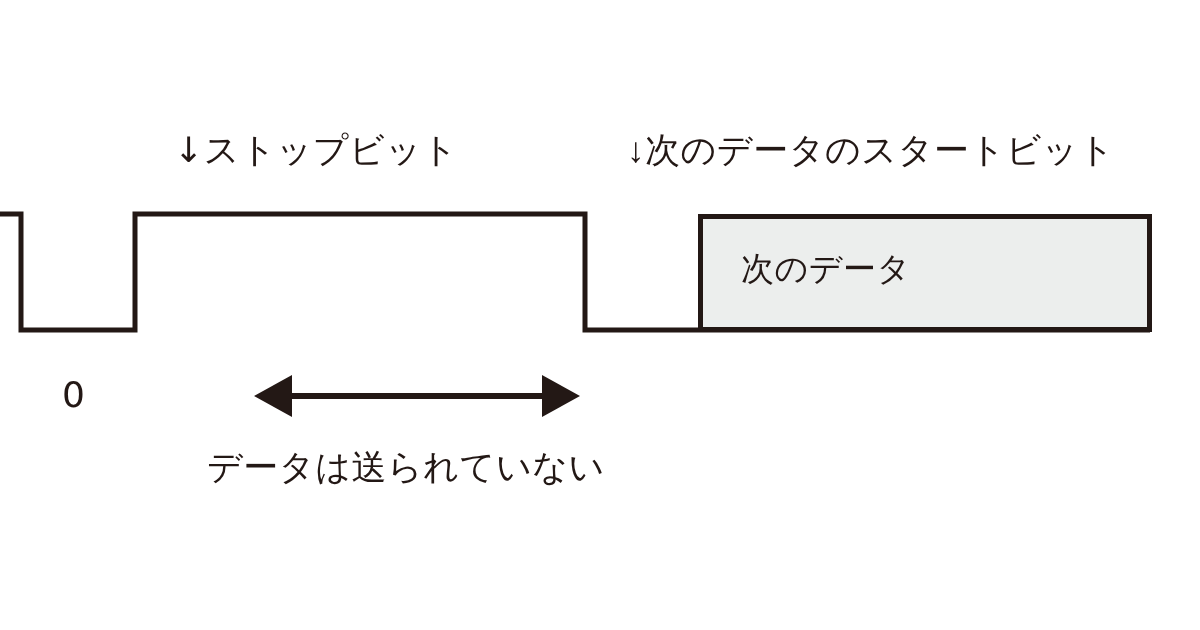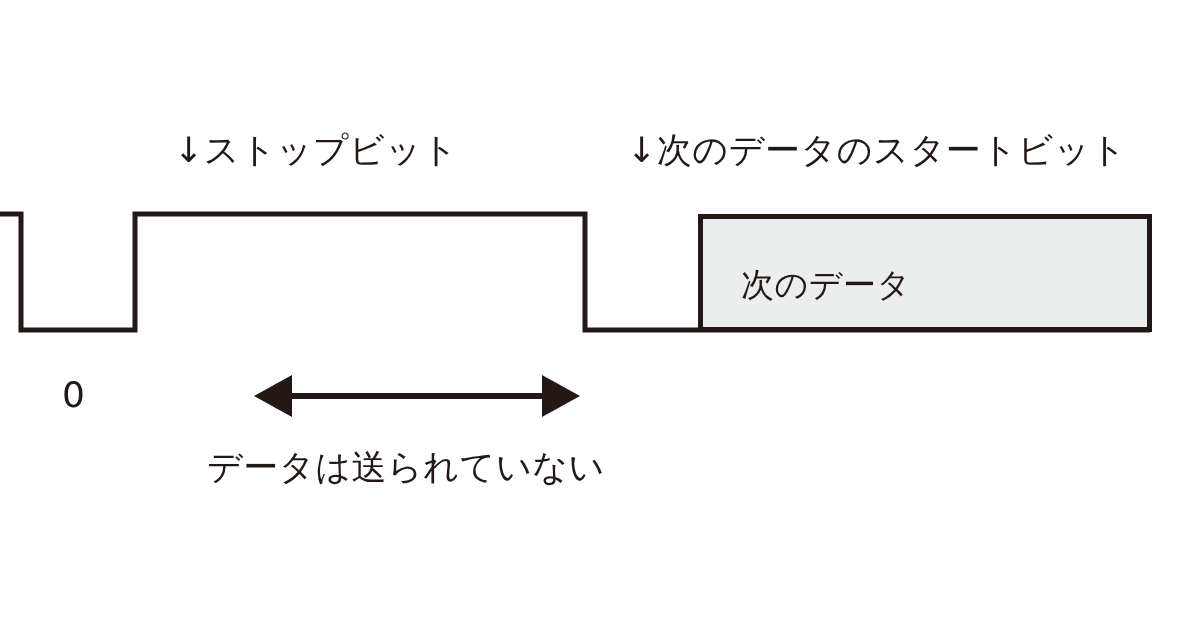--- a/index.html
+++ b/index.html
@@ -36,36 +36,37 @@
     left: 174px;
     top: 133px;
     font-size: 35px;
     letter-spacing: 0.5px;
   }
   .lbl-next-start-bit {
     left: 627px;
     top: 133px;
     font-size: 35px;
     letter-spacing: 0.5px;
+    font-family: Liberation Serif, serif;
   }
   .lbl-zero {
     left: 62px;
     top: 377px;
     font-size: 36px;
   }
   .lbl-idle-caption {
     left: 207px;
     top: 450px;
     font-size: 35px;
     letter-spacing: 0.5px;
     text-align: center;
   }
   .lbl-next-data {
     left: 741px;
-    top: 268px;
+    top: 252px;
     font-size: 33px;
     letter-spacing: 0.5px;
   }
 </style>
 </head>
 <body>
 
 <div id="diagram-root">
 
   <svg class="svg-layer" viewBox="0 0 1200 630">

